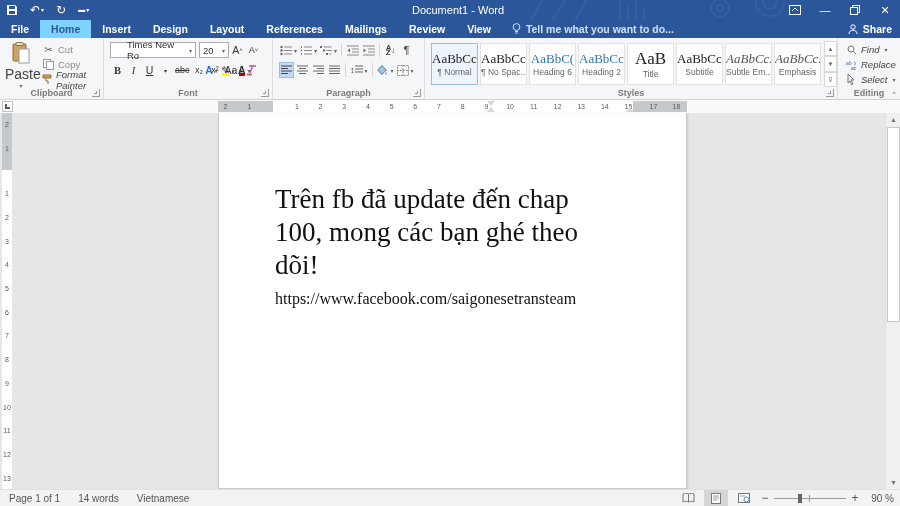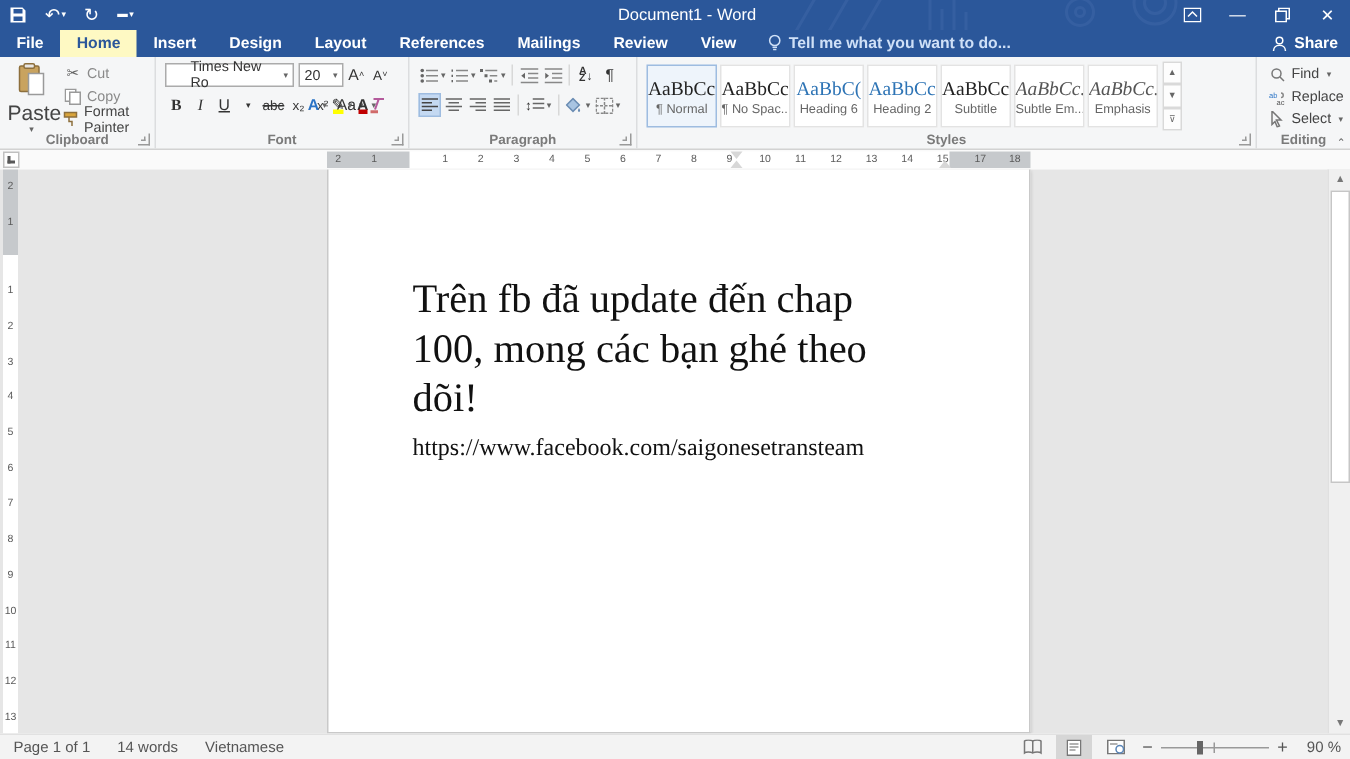--- a/index.html
+++ b/index.html
@@ -14,32 +14,32 @@
   .qat .qbtn { color:#fff; font-size:12px; line-height:20px; cursor:default; display:flex; align-items:center; }
   .qat .mini-dd { font-size:6px; margin-left:1px; }
   .tb-title { position:absolute; left:16px; right:0; top:0; height:20px; text-align:center; line-height:20px; font-size:11px; color:#fff; z-index:1; }
   .win-controls { position:absolute; right:0; top:0; height:20px; display:flex; align-items:center; z-index:2; }
   .win-controls .wbtn { width:30px; height:20px; display:flex; align-items:center; justify-content:center; color:#fff; font-size:11px; }
   .wbtn svg { display:block; }
 
   
   .tabrow { position:absolute; left:0; top:20px; width:900px; height:18px; background:#2b579a; display:flex; align-items:stretch;font-weight:bold; }
   .tab { color:#fff; font-size:10.5px; padding:0 11px; display:flex; align-items:center; }
-  .tab.active { background:#fef9c3; color:#2b579a; }
+  .tab.active { background:#7dd3fc; color:#2b579a; }
   .tellme { display:flex; align-items:center; gap:5px; color:#cfe0f7; font-size:10.5px; padding:0 10px; }
   .share { position:absolute; right:8px; top:0; height:18px; display:flex; align-items:center; gap:4px; color:#fff; font-size:10.5px; }
 
   
   .ribbon { position:absolute; left:0; top:38px; width:900px; height:62px; background:#f5f6f7; border-bottom:1px solid #d2d2d2; display:flex; }
   .group { position:relative; height:61px; border-right:1px solid #dcdddf; }
   .glabel { position:absolute; bottom:1px; left:0; right:0; text-align:center; font-size:9px; color:#7a7a7a;font-weight:bold; }
   .launcher { position:absolute; bottom:2px; right:3px; width:8px; height:8px; border-right:1px solid #9a9a9a; border-bottom:1px solid #9a9a9a; }
   .launcher i { position:absolute; right:2px; bottom:2px; width:3px; height:3px; border-right:1px solid #9a9a9a; border-bottom:1px solid #9a9a9a; }
   .smallbtn { display:flex; align-items:center; gap:3px; color:#8a8a8a; font-size:9.5px; height:15px; padding:0 2px; }
-  .smallbtn.dark { color:#444; }
+  .smallbtn.dark { color:#444;font-style:italic; }
   .ic { display:inline-flex; align-items:center; justify-content:center; width:13px; height:13px; font-size:10px; color:#666; }
   .combo { display:flex; align-items:center; justify-content:space-between; background:#fff; border:1px solid #ababab; height:16px; font-size:9.5px; color:#333; padding:0 3px; }
   .dd { font-size:6px; color:#666; margin-left:2px; }
   .fbtn { display:flex; align-items:center; justify-content:center; min-width:15px; height:16px; font-size:10.5px; color:#333; padding:0 1px; }
   .fbtn.sel { background:#c4d9f2; border:1px solid #9ebce0; }
   .rowline { display:flex; align-items:center; gap:1px; }
   .sep { width:1px; height:14px; background:#d8d8d8; margin:0 2px; }
   .underbar { position:relative; }
   .underbar .bar { position:absolute; left:1px; right:1px; bottom:0px; height:3px; }
   .li-icon { display:block; }
@@ -374,20 +374,24 @@
           </div>
         <div class="stylecell">
             <span class="sc-preview blue">AaBbC(</span>
             <span class="sc-name">Heading 6</span>
           </div>
         <div class="stylecell">
             <span class="sc-preview blue">AaBbCcD</span>
             <span class="sc-name">Heading 2</span>
           </div>
         <div class="stylecell">
+            <span class="sc-preview big">AaB</span>
+            <span class="sc-name">Title</span>
+          </div>
+        <div class="stylecell">
             <span class="sc-preview">AaBbCcD</span>
             <span class="sc-name">Subtitle</span>
           </div>
         <div class="stylecell">
             <span class="sc-preview ital">AaBbCc.</span>
             <span class="sc-name">Subtle Em...</span>
           </div>
         <div class="stylecell">
             <span class="sc-preview ital">AaBbCc.</span>
             <span class="sc-name">Emphasis</span>

